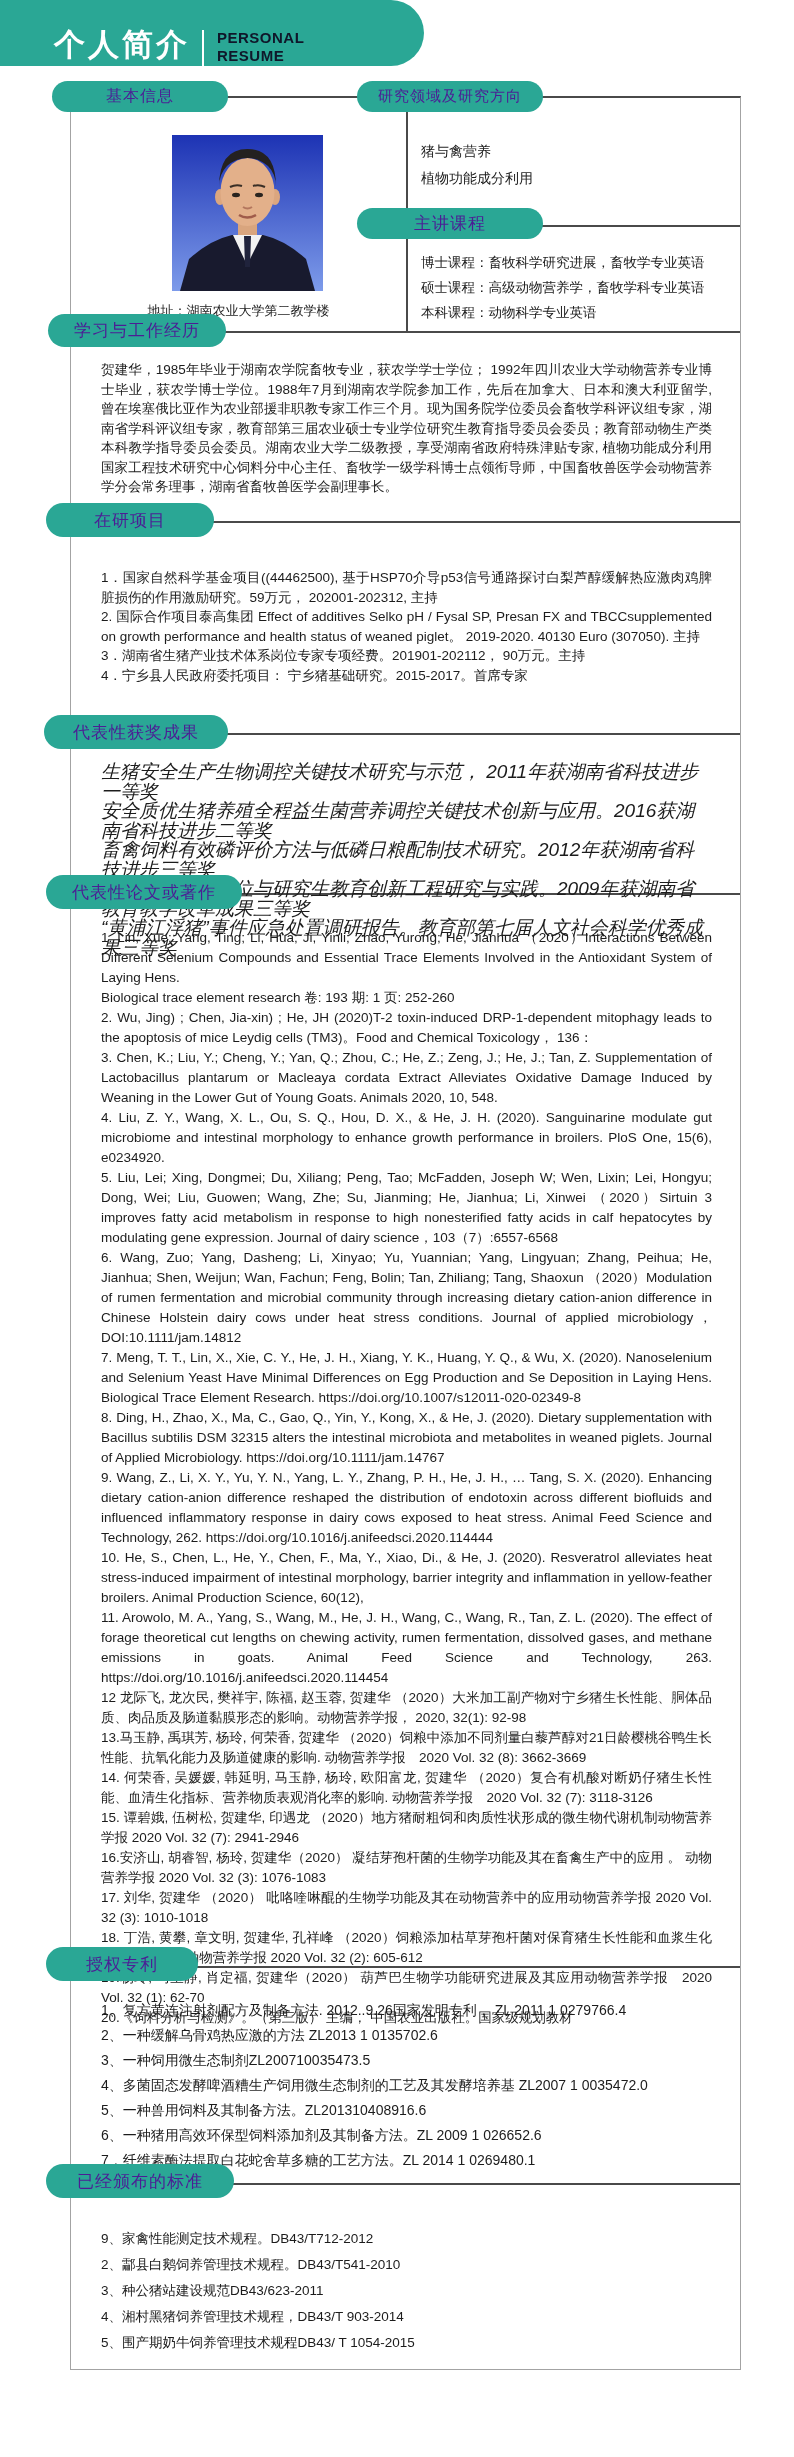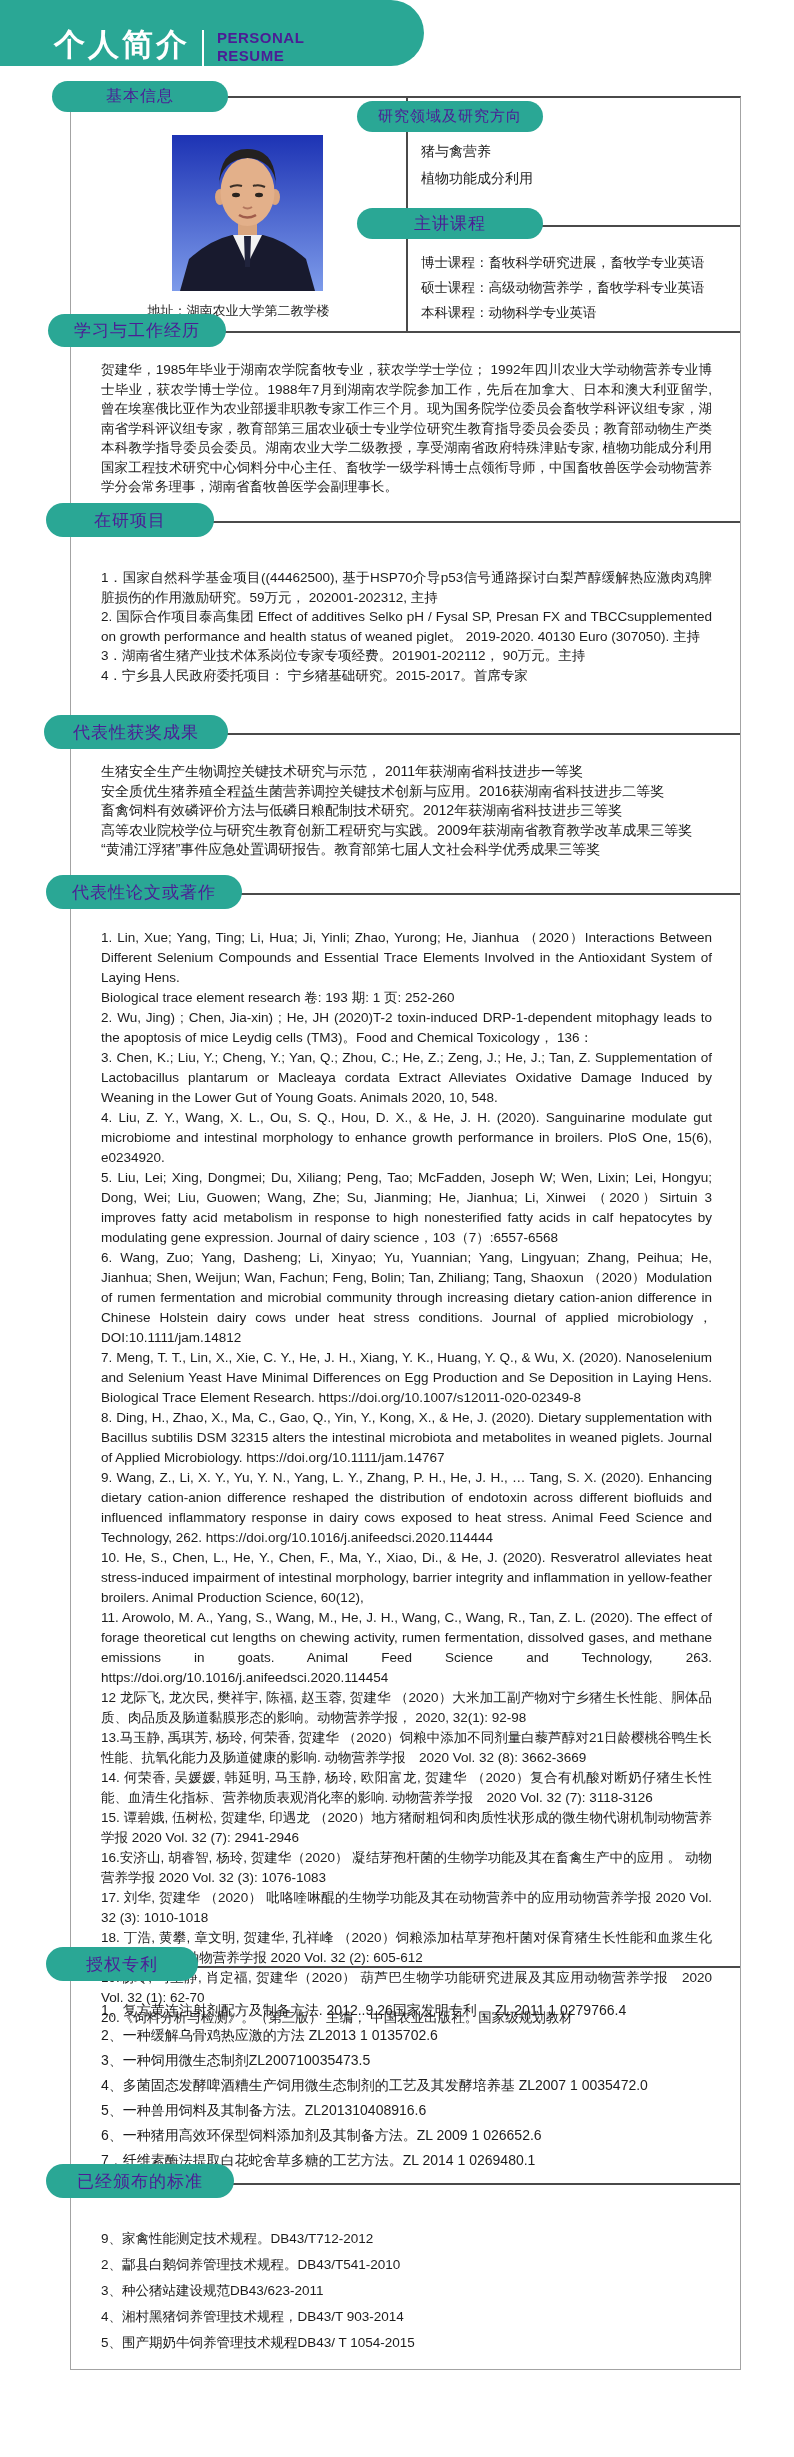--- a/index.html
+++ b/index.html
@@ -4,21 +4,21 @@
 <style>
   html,body{margin:0;padding:0;background:#ffffff;}
   .page{position:relative;width:794px;height:2457px;background:#fff;overflow:hidden;
         font-family:"Liberation Sans","DejaVu Sans",sans-serif;color:#1c1c1c;}
 
   
   .ribbon{position:absolute;left:0;top:0;width:424px;height:66px;background:#2aa795;
           border-radius:0 33px 33px 0;display:flex;align-items:flex-end;}
   .ribbon-title{font-size:31px;font-weight:bold;color:#fff;letter-spacing:3px;margin-left:54px;}
   .ribbon-divider{width:2px;height:36px;background:#ffffff;margin:0 13px 0 12px;}
-  .ribbon-sub{font-size:15px;font-weight:bold;color:#4c1d95;line-height:1.25;letter-spacing:.5px;}
+  .ribbon-sub{font-size:15px;font-weight:bold;color:#0f172a;line-height:1.25;letter-spacing:.5px;}
 
   
   .main-box{position:absolute;left:70px;top:96px;width:671px;height:2274px;
             border:1px solid #a3a3a3;border-top:2px solid #4a4a4a;box-sizing:border-box;}
   .hline{position:absolute;height:2px;background:#4a4a4a;}
   .vline{position:absolute;width:2px;background:#4a4a4a;}
 
   
   .badge{position:absolute;background:#2aa795;color:#4c1d95;font-weight:normal;
          display:flex;align-items:center;justify-content:center;
@@ -28,21 +28,21 @@
   .pre{white-space:pre-line;}
 
   .photo-wrap{position:absolute;left:101px;top:37px;width:151px;height:156px;}
   .address{position:absolute;left:0;top:204px;width:335px;text-align:center;font-size:13px;}
 
   .research-areas{position:absolute;left:350px;top:40px;font-size:14px;line-height:27px;}
   .courses{position:absolute;left:350px;top:152px;font-size:13.5px;line-height:25px;}
 
   .experience{position:absolute;left:30px;right:28px;top:262px;}
   .projects{position:absolute;left:30px;right:28px;top:470px;}
-  .awards{position:absolute;left:30px;right:28px;top:664px;font-size:14px;line-height:19.5px;}
+  .awards{position:absolute;left:30px;right:28px;top:664px;font-size:19px;line-height:19.5px;font-style:italic;}
   .pubs{position:absolute;left:30px;right:28px;top:830px;font-size:13.5px;line-height:20px;}
   .patents{position:absolute;left:30px;right:28px;top:1900px;font-size:14px;line-height:25px;}
   .standards{position:absolute;left:30px;right:28px;top:2128px;font-size:13.5px;line-height:26px;}
   .list-item{margin:0;}
 </style>
 </head>
 <body>
 
 <div class="page">
 
@@ -158,21 +158,21 @@
     <div class="standards">
       <div class="list-item">9、家禽性能测定技术规程。DB43/T712-2012</div>
       <div class="list-item">2、酃县白鹅饲养管理技术规程。DB43/T541-2010</div>
       <div class="list-item">3、种公猪站建设规范DB43/623-2011</div>
       <div class="list-item">4、湘村黑猪饲养管理技术规程，DB43/T 903-2014</div>
       <div class="list-item">5、围产期奶牛饲养管理技术规程DB43/ T 1054-2015</div>
     </div>
   </div>
 
   <div class="badge" style="left:52px;top:81px;width:176px;height:31px;font-size:16px;">基本信息</div>
-  <div class="badge" style="left:357px;top:81px;width:186px;height:31px;font-size:15px;margin-top:20px;">研究领域及研究方向</div>
+  <div class="badge" style="left:357px;top:81px;width:186px;height:31px;font-size:15px;">研究领域及研究方向</div>
   <div class="badge" style="left:357px;top:208px;width:186px;height:31px;">主讲课程</div>
   <div class="badge" style="left:48px;top:314px;width:178px;height:33px;">学习与工作经历</div>
   <div class="badge" style="left:46px;top:503px;width:168px;height:34px;">在研项目</div>
   <div class="badge" style="left:44px;top:715px;width:184px;height:34px;">代表性获奖成果</div>
   <div class="badge" style="left:46px;top:875px;width:196px;height:34px;">代表性论文或著作</div>
   <div class="badge" style="left:46px;top:1947px;width:152px;height:34px;">授权专利</div>
   <div class="badge" style="left:46px;top:2164px;width:188px;height:34px;">已经颁布的标准</div>
 
 </div>
 

